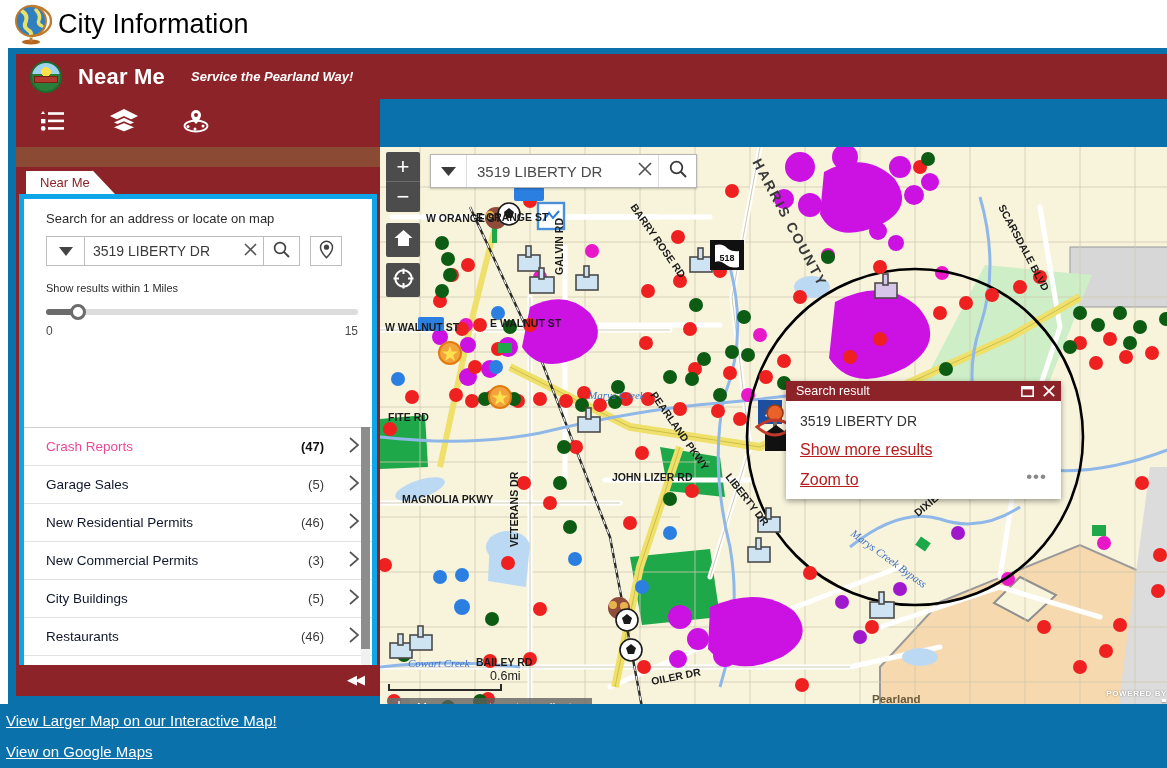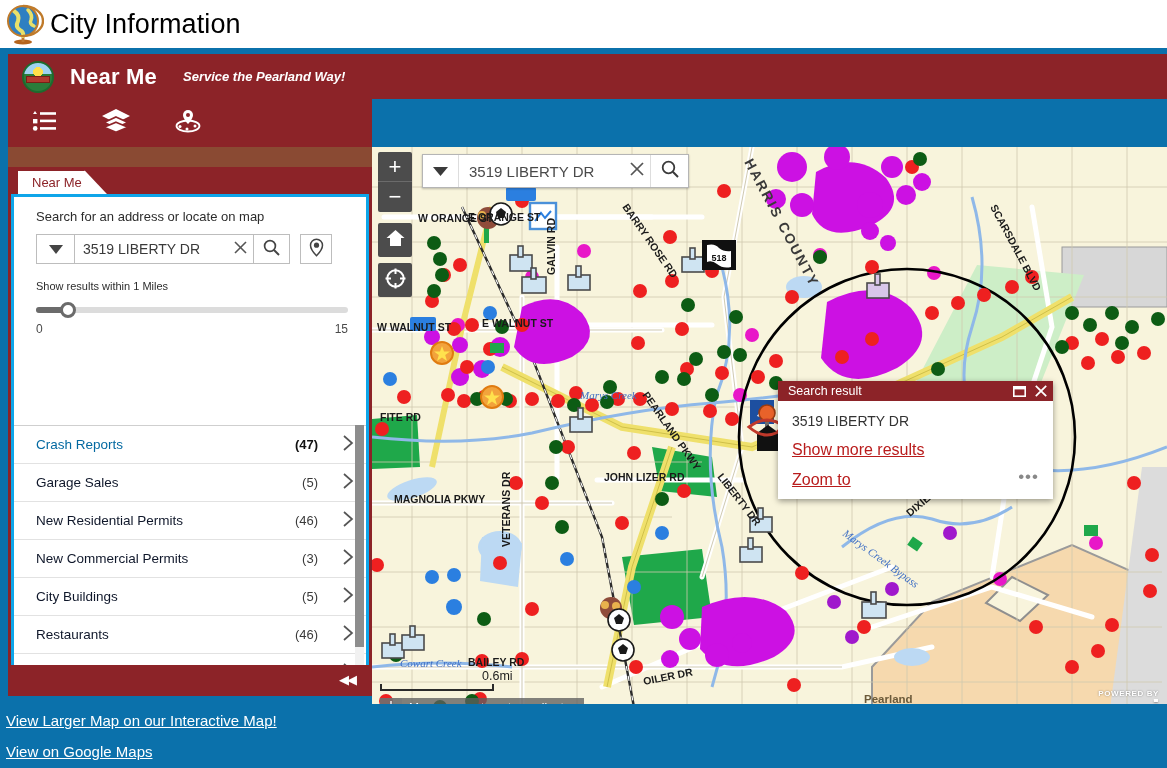--- a/index.html
+++ b/index.html
@@ -109,21 +109,21 @@
     padding: 4px 26px 4px 14px;
     line-height: 16px;
     border-top: 1px solid #8c2328;
     border-left: 1px solid #8c2328;
     clip-path: polygon(0 0, 74% 0, 100% 100%, 0% 100%);
     cursor: pointer;
   }
   #panel-body {
     background: #ffffff;
     height: 490px;
-    border: 3px solid #0ea5e9;
+    border: 5px solid #0ea5e9;
     overflow: hidden;
     position: relative;
   }
   #search-section { padding: 12px 14px 6px 22px; }
   .label-text { font-size: 13px; color: #2c2c2c; }
 
   #search-row { display: flex; align-items: center; margin-top: 10px; }
   #search-control {
     display: flex; align-items: stretch;
     border: 1px solid #bdbdbd; background: #fff;
@@ -180,21 +180,21 @@
     overflow: hidden; border-top: 1px solid #cfcfcf;
   }
   .result-row {
     height: 38px;
     display: flex; align-items: center;
     padding: 0 10px 0 22px;
     border-bottom: 1px solid #e2e2e2;
     cursor: pointer;
   }
   .result-name { flex: 1; font-size: 13.5px; color: #0f172a; }
-  .result-row.first .result-name { color: #0369a1; }
+  .result-row.first .result-name { color: #ec4899; }
   .result-count { font-size: 13px; color: #3a3a3a; margin-right: 22px; }
   .result-row.first .result-count { font-weight: bold; color: #111; }
   .chev { width: 16px; height: 16px; }
   #list-scrollbar {
     position: absolute; right: 2px; top: 228px; width: 9px; bottom: 2px;
     background: #f1f1f1;
   }
   #list-thumb {
     position: absolute; top: 0; left: 0; width: 9px; height: 222px;
     background: #8d8d8d; cursor: pointer;
@@ -322,21 +322,21 @@
   #footer-links {
     position: absolute; left: 0; top: 704px;
     width: 1167px; height: 64px; background: #0b71ab;
     padding-left: 6px; padding-top: 8px;
   }
   .footer-link {
     display: block; color: #ffffff; font-size: 15px;
     text-decoration: underline; margin-bottom: 14px; cursor: pointer;
     width: fit-content;
   }
-  #outer { position: relative; width: 963px; height: 768px; }
+  #outer { position: relative; width: 963px; height: 768px; padding-left: 8px; }
 </style>
 </head>
 <body>
 
 <div id="outer">
 
   <div id="page-title-bar">
     <span id="globe-icon">
       <svg width="40" height="44" viewBox="0 0 40 44">
         <ellipse cx="19" cy="40" rx="9" ry="2.4" fill="#b5651d"></ellipse>

